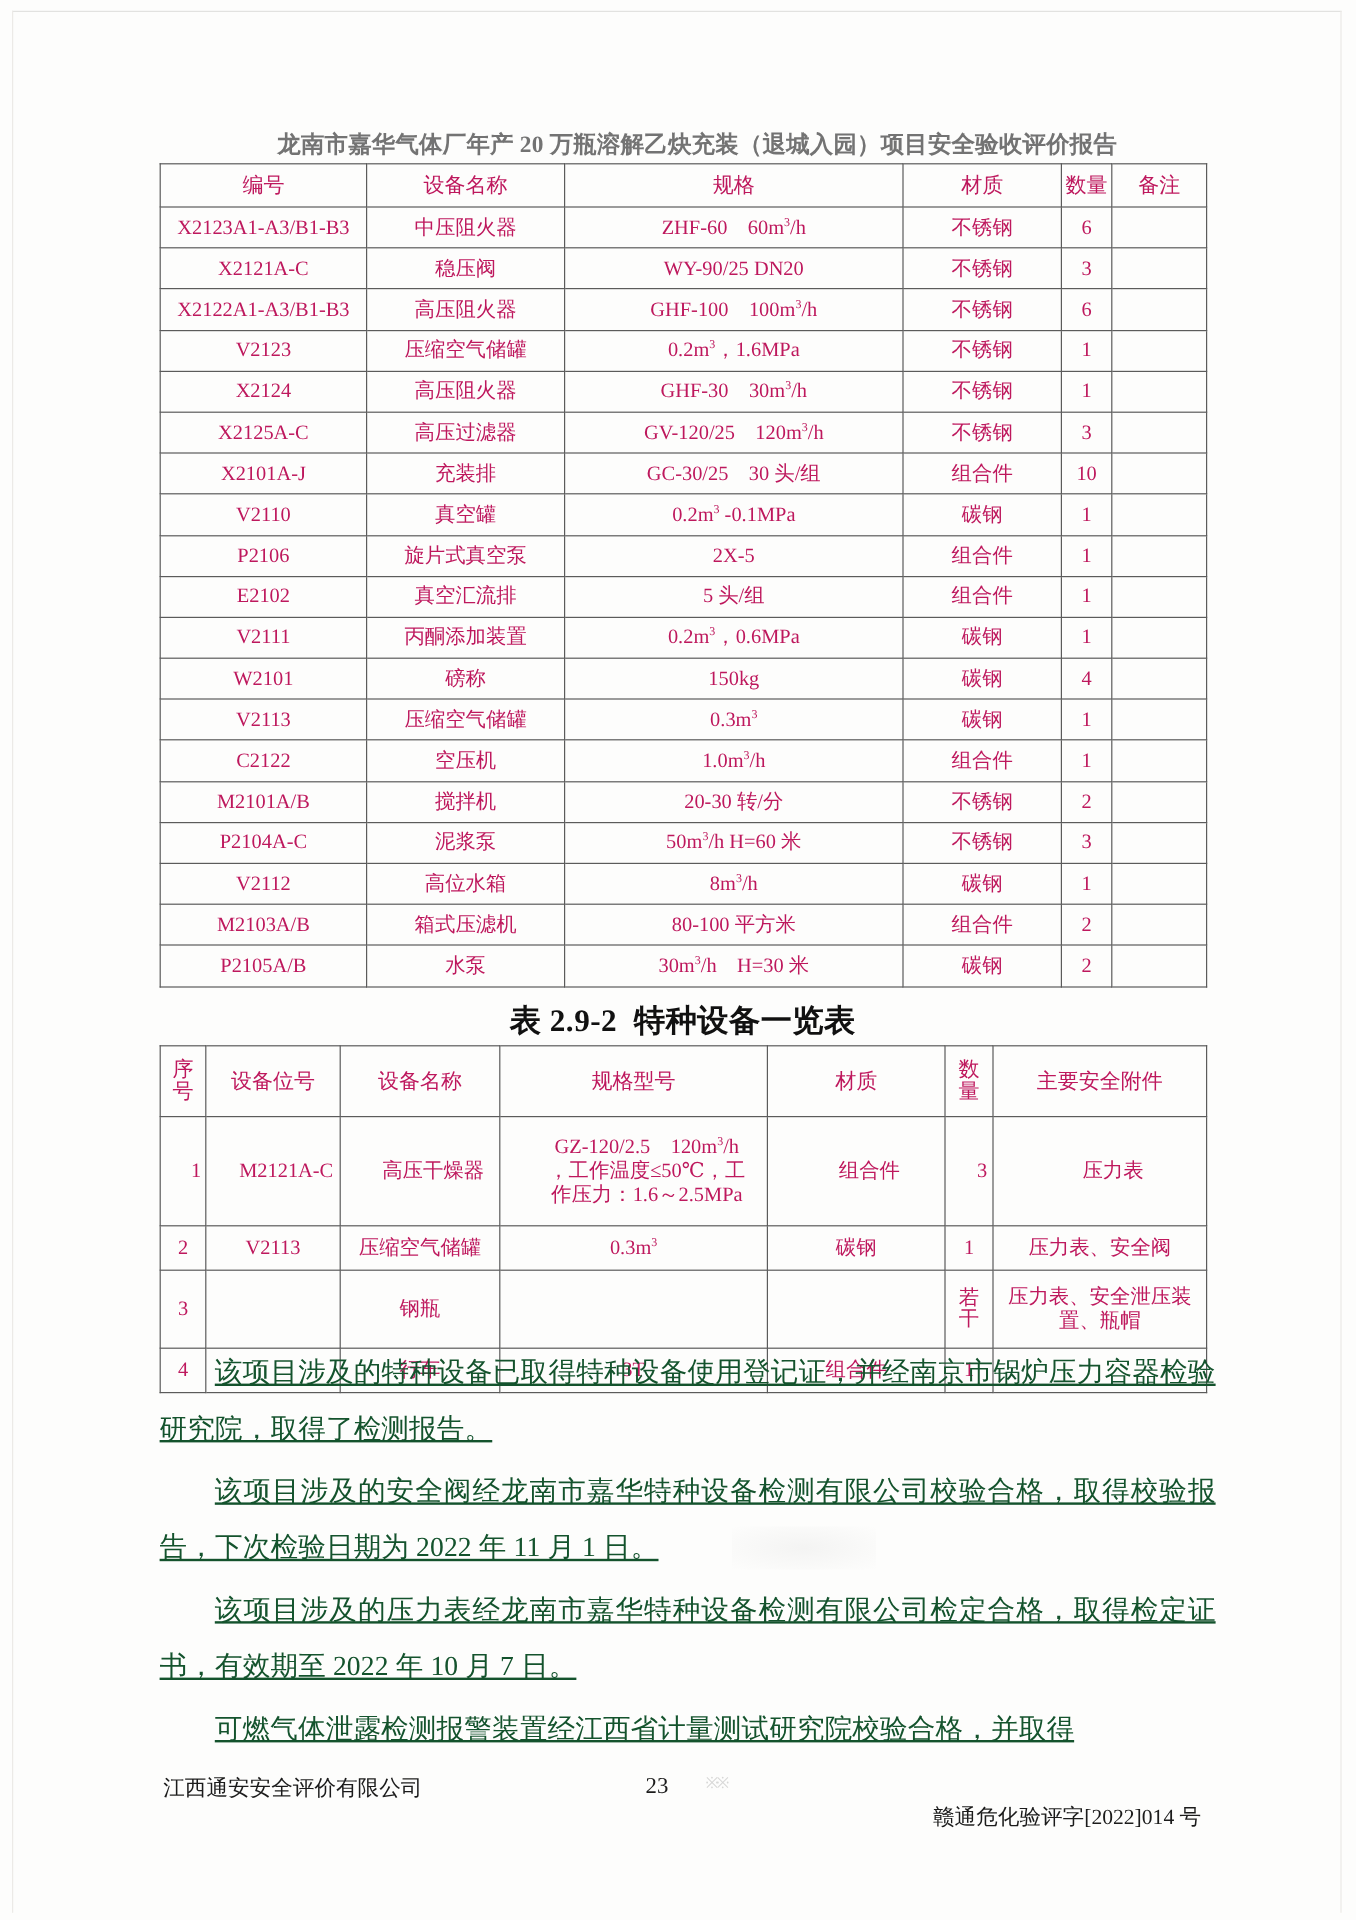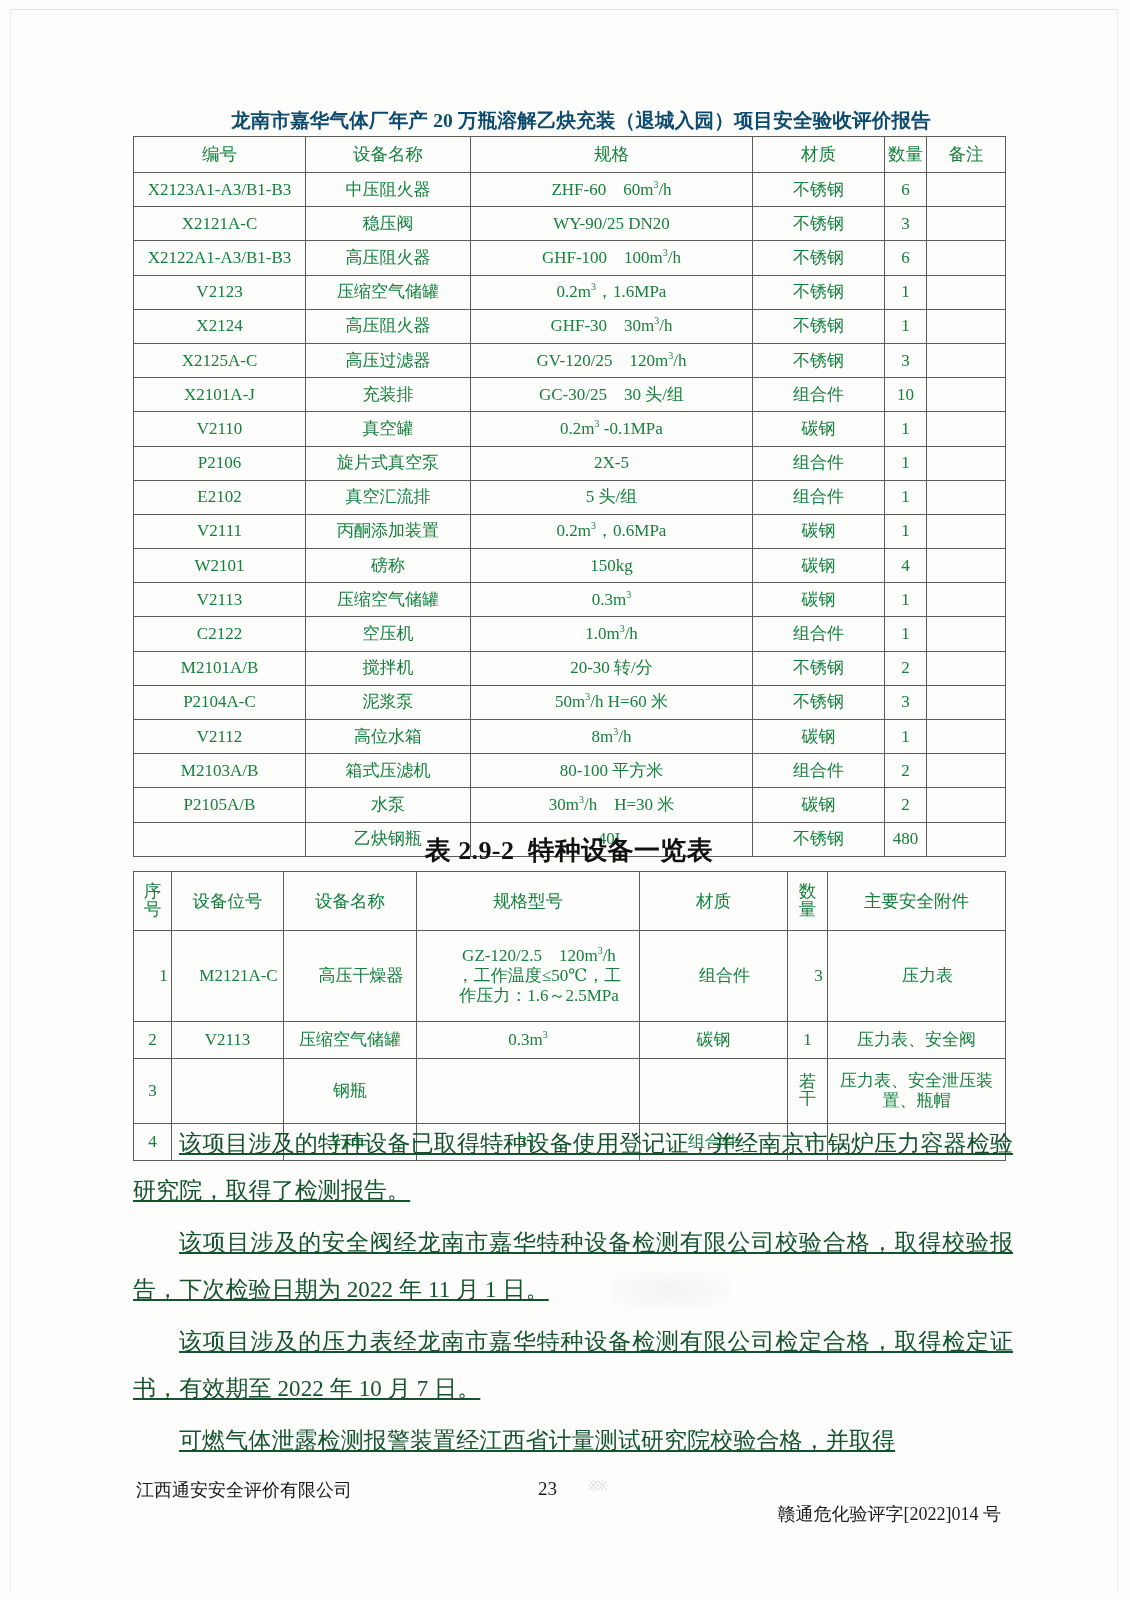--- a/index.html
+++ b/index.html
@@ -44,30 +44,30 @@
   .running-title {
     font-size: 19.5px;
     font-weight: 700;
     letter-spacing: 0.2px;
     text-align: center;
     padding-left: 12px;
     position: absolute;
     top: 107px;
     left: 133px;
     width: 872px;
-    color: #0c4a6e;
+    color: #737373;
   }
 
   
   table.doc-table {
     border-collapse: collapse;
     table-layout: fixed;
     width: 872px;
     font-size: 17px;
-    color: #15803d;
+    color: #be185d;
     background: transparent;
   }
   table.doc-table td, table.doc-table th {
     border: 1px solid #5b5b5b;
     text-align: center;
     vertical-align: middle;
     font-weight: normal;
     padding: 1px 2px;
     line-height: 1.18;
   }
@@ -364,28 +364,20 @@
           <td>组合件</td>
           <td>2</td>
           <td></td>
         </tr>
         <tr>
           <td>P2105A/B</td>
           <td>水泵</td>
           <td>30m<sup class="m3">3</sup>/h　H=30 米</td>
           <td>碳钢</td>
           <td>2</td>
-          <td></td>
-        </tr>
-        <tr>
-          <td></td>
-          <td>乙炔钢瓶</td>
-          <td>40L</td>
-          <td>不锈钢</td>
-          <td>480</td>
           <td></td>
         </tr>
       </tbody>
   </table>
 
   <div class="table2-caption">
     <span class="cap-num">表 2.9-2</span><span>特种设备一览表</span>
   </div>
 
   <table class="doc-table t2">

